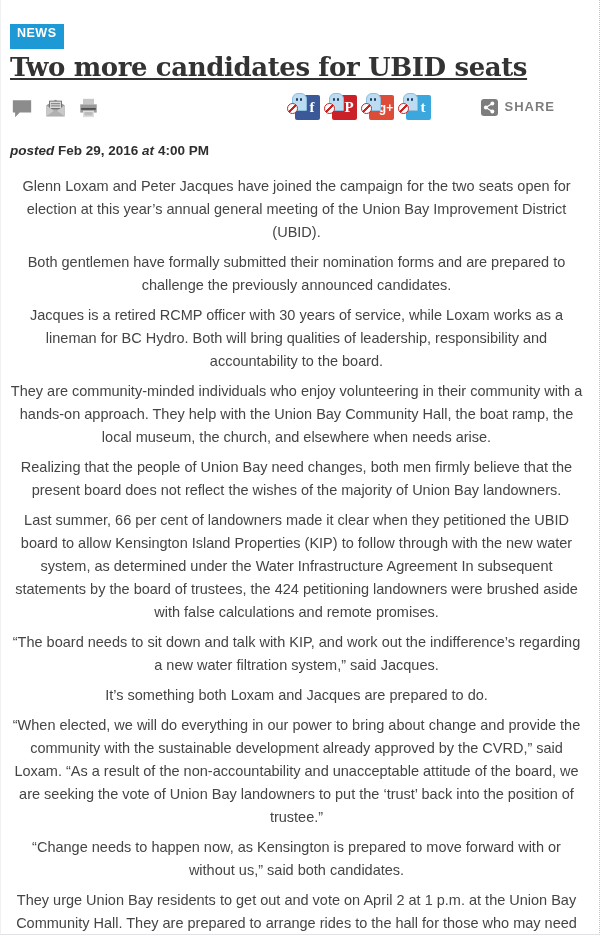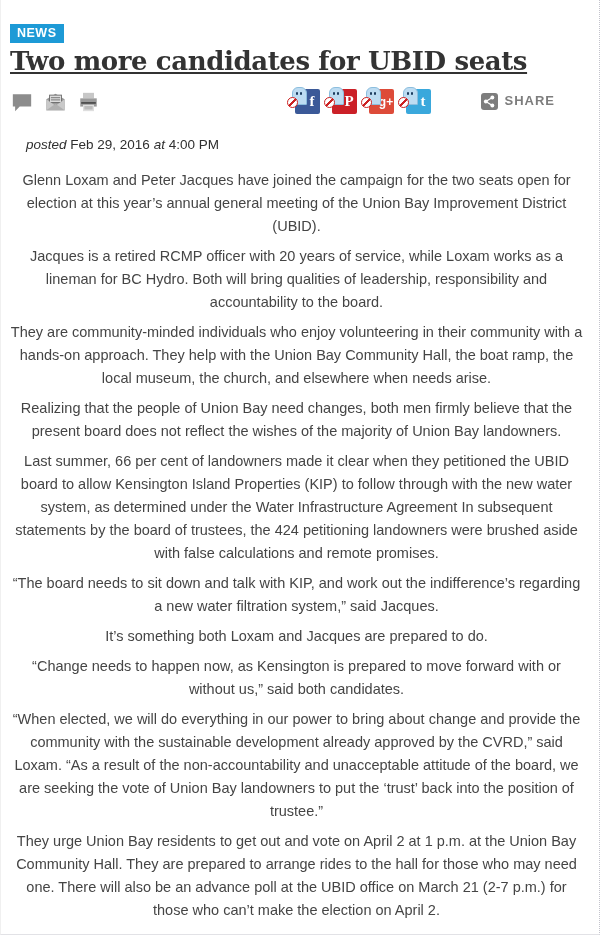--- a/index.html
+++ b/index.html
@@ -12,21 +12,21 @@
     border-bottom:1px solid #e2e2e6;
     padding:0 0 0 0;
     box-sizing:border-box;
   }
   .inner{padding:8px 16px 0 9px;}
 
   
   .badge{
     display:inline-block;background:#1d9ad6;color:#fff;
     font-weight:bold;font-size:12.5px;letter-spacing:.5px;
-    padding:3px 7px 2px 7px;line-height:1.1;
+    padding:3px 7px 8px 7px;line-height:1.1;
     font-family:"Liberation Sans",sans-serif;
     margin-top:16px;
   }
 
   
   h1.headline{
     margin:4px 0 10px 0;
     font-family:"DejaVu Serif","Liberation Serif",serif;
     font-weight:700;color:#333;font-size:26px;letter-spacing:-0.4px;
     line-height:1.15;
@@ -74,21 +74,21 @@
     display:flex;align-items:flex-start;gap:6px;margin-left:50px;
     background:none;border:none;padding:0;cursor:pointer;
   }
   .share-icon-box{
     width:17px;height:17px;border-radius:3px;background:#7d7d7d;
     display:flex;align-items:center;justify-content:center;
   }
   .share-label{font-weight:bold;font-size:13px;color:#7d7d7d;letter-spacing:1px;}
 
   
-  .posted-line{margin:20px 0 0 16px;font-size:13.5px;color:#2f2f2f;font-weight:400;}
+  .posted-line{margin:20px 0 0 0;font-size:13.5px;color:#2f2f2f;font-weight:700;}
   .posted-line .it{font-style:italic;}
 
   
   .article-body{margin-top:17px;}
   .article-body p{
     margin:0 0 7px 0;font-size:14.5px;line-height:23px;color:#454545;
     font-weight:500;
     text-align:center;
   }
 </style>
@@ -187,27 +187,28 @@
 
       <div class="posted-line">
         <span class="it">posted</span>
         <span>Feb 29, 2016</span>
         <span class="it">at</span>
         <span>4:00 PM</span>
       </div>
 
       <div class="article-body">
         <p>Glenn Loxam and Peter Jacques have joined the campaign for the two seats open for election at this year’s annual general meeting of the Union Bay Improvement District (UBID).</p>
-        <p>Jacques is a retired RCMP officer with 20 years of service, while Loxam works as a lineman for BC Hydro. Both will bring qualities of leadership, responsibility and accountability to the board.</p>
+        <p>Both gentlemen have formally submitted their nomination forms and are prepared to challenge the previously announced candidates.</p>
+        <p>Jacques is a retired RCMP officer with 30 years of service, while Loxam works as a lineman for BC Hydro. Both will bring qualities of leadership, responsibility and accountability to the board.</p>
         <p>They are community-minded individuals who enjoy volunteering in their community with a hands-on approach. They help with the Union Bay Community Hall, the boat ramp, the local museum, the church, and elsewhere when needs arise.</p>
         <p>Realizing that the people of Union Bay need changes, both men firmly believe that the present board does not reflect the wishes of the majority of Union Bay landowners.</p>
         <p>Last summer, 66 per cent of landowners made it clear when they petitioned the UBID board to allow Kensington Island Properties (KIP) to follow through with the new water system, as determined under the Water Infrastructure Agreement In subsequent statements by the board of trustees, the 424 petitioning landowners were brushed aside with false calculations and remote promises.</p>
         <p>“The board needs to sit down and talk with KIP, and work out the indifference’s regarding a new water filtration system,” said Jacques.</p>
         <p>It’s something both Loxam and Jacques are prepared to do.</p>
+        <p>“When elected, we will do everything in our power to bring about change and provide the community with the sustainable development already approved by the CVRD,” said Loxam. “As a result of the non-accountability and unacceptable attitude of the board, we are seeking the vote of Union Bay landowners to put the ‘trust’ back into the position of trustee.”</p>
         <p>“Change needs to happen now, as Kensington is prepared to move forward with or without us,” said both candidates.</p>
-        <p>“When elected, we will do everything in our power to bring about change and provide the community with the sustainable development already approved by the CVRD,” said Loxam. “As a result of the non-accountability and unacceptable attitude of the board, we are seeking the vote of Union Bay landowners to put the ‘trust’ back into the position of trustee.”</p>
         <p>They urge Union Bay residents to get out and vote on April 2 at 1 p.m. at the Union Bay Community Hall. They are prepared to arrange rides to the hall for those who may need one. There will also be an advance poll at the UBID office on March 21 (2-7 p.m.) for those who can’t make the election on April 2.</p>
 
       </div>
 
     </div>
   </div>
 </div>
 
 </body></html>

